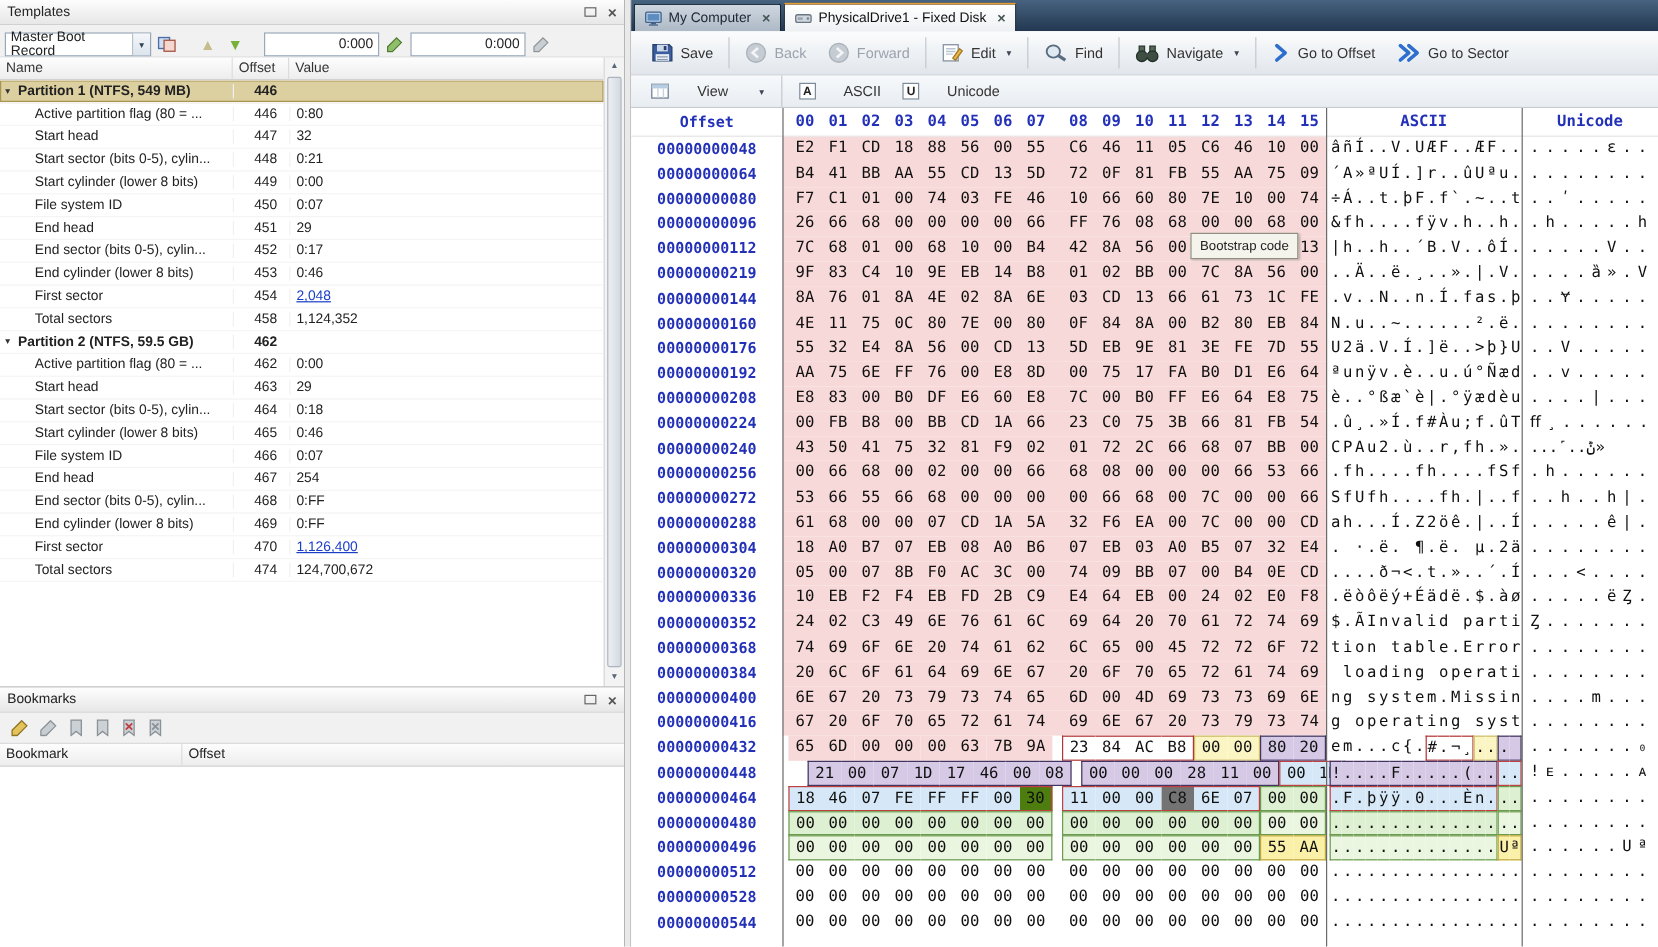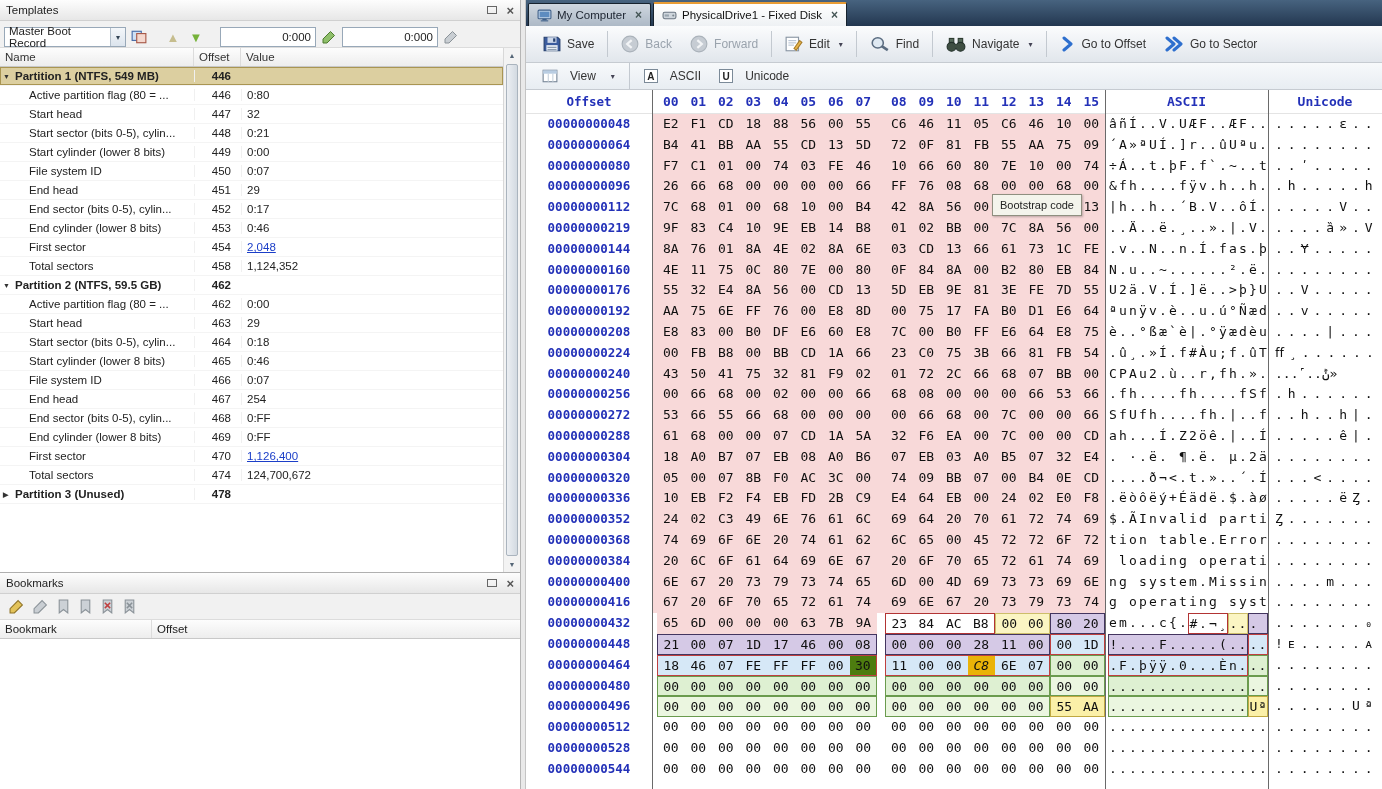--- a/index.html
+++ b/index.html
@@ -62,21 +62,21 @@
 .tab.inactive{background:linear-gradient(#cfd7e0,#adb9c6);color:#1c2430;}
 .tab.active{background:linear-gradient(#ffffff,#eef1f4);color:#111;border-top:2px solid #e89c35;height:24px;}
 .tab-close{font-size:12px;color:#455;font-weight:bold;margin-left:4px;line-height:10px;}
 
 .main-toolbar{height:37px;flex:none;background:linear-gradient(#fbfcfd,#e1e6ec);border-bottom:1px solid #c6cbd1;display:flex;align-items:center;padding:0 8px;}
 .tb-btn{display:flex;align-items:center;gap:6px;padding:5px 9px;color:#333;font-size:12px;white-space:nowrap;}
 .tb-btn.disabled{color:#9aa3ad;}
 .tb-sep{width:1px;height:26px;background:#c3c9d0;margin:0 4px;flex:none;}
 .dd{font-size:8px;color:#445;margin-left:3px;}
 .view-toolbar{height:27px;flex:none;background:linear-gradient(#f7f9fb,#e8edf2);border-bottom:1px solid #c6cbd1;display:flex;align-items:center;padding:0 8px;gap:2px;}
-.vt-btn{display:flex;align-items:center;gap:12px;padding:3px 8px;font-size:12px;color:#333;}
+.vt-btn{display:flex;align-items:center;gap:23px;padding:3px 8px;font-size:12px;color:#333;}
 .keybox{width:14px;height:14px;border:1px solid #7b8a98;background:#fff;font-size:10px;font-weight:bold;display:flex;align-items:center;justify-content:center;color:#222;flex:none;}
 
 
 .hexwrap{flex:1;position:relative;background:#fff;font-family:"DejaVu Sans Mono","Liberation Mono",monospace;overflow:hidden;}
 .hex-header{display:flex;height:24px;line-height:24px;color:#2331b8;font-weight:bold;font-size:13px;border-bottom:1px solid #e4e4e4;}
 .hex-row{display:flex;height:20.8px;line-height:20.8px;font-size:13px;color:#101010;}
 .c-offset{width:126px;flex:none;text-align:center;color:#2331b8;font-weight:bold;font-size:12.5px;}
 .c-hexarea{display:flex;flex:none;width:453px;}
 .c-hexarea.bootstrap{background:#f8d9d9;}
 .c-hex{display:flex;flex:none;padding-left:5px;}
@@ -249,26 +249,20 @@
               </div>
               <div class="tpl-row">
                 <div class="tw-name">First sector</div>
                 <div class="tw-offset">470</div>
                 <div class="tw-value"><span class="link">1,126,400</span></div>
               </div>
               <div class="tpl-row">
                 <div class="tw-name">Total sectors</div>
                 <div class="tw-offset">474</div>
                 <div class="tw-value"><span>124,700,672</span></div>
-              </div>
-              <div class="tpl-row group">
-                <span class="tw-arrow">▶</span>
-                <div class="tw-name">Partition 3 (Unused)</div>
-                <div class="tw-offset">478</div>
-                <div class="tw-value"><span></span></div>
               </div>
             </div>
         </div>
         <div class="tpl-scroll">
           <div class="sb-btn">▲</div>
           <div class="sb-thumb"></div>
           <div class="sb-btn">▼</div>
         </div>
       </div>
     </div>
@@ -1594,21 +1588,21 @@
               <span class="ach" style="background: rgb(251, 245, 195); border-bottom: 1px solid rgb(205, 189, 106); border-top: 1px solid rgb(205, 189, 106); border-right: 1px solid rgb(205, 189, 106);">.</span>
               <span class="ach" style="background: rgb(213, 201, 230); border-bottom: 1px solid rgb(67, 53, 95); border-top: 1px solid rgb(67, 53, 95); border-left: 1px solid rgb(67, 53, 95);">.</span>
               <span class="ach" style="background: rgb(213, 201, 230); border-bottom: 1px solid rgb(67, 53, 95); border-top: 1px solid rgb(67, 53, 95); border-right: 1px solid rgb(67, 53, 95);">&nbsp;</span>
             </div>
             <div class="c-unicode">.......₀</div>
           </div>
           <div class="hex-row">
             <div class="c-offset">00000000448</div>
             <div class="c-hexarea">
               <div class="c-hex">
-                <span class="byte" style="background: rgb(213, 201, 230); border-bottom: 1px solid rgb(67, 53, 95); border-top: 1px solid rgb(67, 53, 95); border-left: 1px solid rgb(67, 53, 95);">21</span>
+                <span class="byte" style="background: rgb(213, 201, 230); border-bottom: 1px solid rgb(67, 53, 95); border-top: 1px solid rgb(67, 53, 95); border-left: 1px solid rgb(67, 53, 95); margin-left: 16px;">21</span>
                 <span class="byte" style="background: rgb(213, 201, 230); border-bottom: 1px solid rgb(67, 53, 95); border-top: 1px solid rgb(67, 53, 95);">00</span>
                 <span class="byte" style="background: rgb(213, 201, 230); border-bottom: 1px solid rgb(67, 53, 95); border-top: 1px solid rgb(67, 53, 95);">07</span>
                 <span class="byte" style="background: rgb(213, 201, 230); border-bottom: 1px solid rgb(67, 53, 95); border-top: 1px solid rgb(67, 53, 95);">1D</span>
                 <span class="byte" style="background: rgb(213, 201, 230); border-bottom: 1px solid rgb(67, 53, 95); border-top: 1px solid rgb(67, 53, 95);">17</span>
                 <span class="byte" style="background: rgb(213, 201, 230); border-bottom: 1px solid rgb(67, 53, 95); border-top: 1px solid rgb(67, 53, 95);">46</span>
                 <span class="byte" style="background: rgb(213, 201, 230); border-bottom: 1px solid rgb(67, 53, 95); border-top: 1px solid rgb(67, 53, 95);">00</span>
                 <span class="byte" style="background: rgb(213, 201, 230); border-bottom: 1px solid rgb(67, 53, 95); border-top: 1px solid rgb(67, 53, 95); border-right: 1px solid rgb(67, 53, 95);">08</span>
               </div>
               <div class="c-hex second">
                 <span class="byte" style="background: rgb(213, 201, 230); border-bottom: 1px solid rgb(67, 53, 95); border-top: 1px solid rgb(67, 53, 95); border-left: 1px solid rgb(67, 53, 95);">00</span>
@@ -1651,21 +1645,21 @@
                 <span class="byte" style="background: rgb(214, 232, 247); border-bottom: 1px solid rgb(191, 64, 64); border-top: 1px solid rgb(191, 64, 64);">FE</span>
                 <span class="byte" style="background: rgb(214, 232, 247); border-bottom: 1px solid rgb(191, 64, 64); border-top: 1px solid rgb(191, 64, 64);">FF</span>
                 <span class="byte" style="background: rgb(214, 232, 247); border-bottom: 1px solid rgb(191, 64, 64); border-top: 1px solid rgb(191, 64, 64);">FF</span>
                 <span class="byte" style="background: rgb(214, 232, 247); border-bottom: 1px solid rgb(191, 64, 64); border-top: 1px solid rgb(191, 64, 64);">00</span>
                 <span class="byte" style="background: #4d7c0f; border-bottom: 1px solid rgb(191, 64, 64); border-top: 1px solid rgb(191, 64, 64); border-right: 1px solid rgb(191, 64, 64);">30</span>
               </div>
               <div class="c-hex second">
                 <span class="byte" style="background: rgb(214, 232, 247); border-bottom: 1px solid rgb(191, 64, 64); border-top: 1px solid rgb(191, 64, 64); border-left: 1px solid rgb(191, 64, 64);">11</span>
                 <span class="byte" style="background: rgb(214, 232, 247); border-bottom: 1px solid rgb(191, 64, 64); border-top: 1px solid rgb(191, 64, 64);">00</span>
                 <span class="byte" style="background: rgb(214, 232, 247); border-bottom: 1px solid rgb(191, 64, 64); border-top: 1px solid rgb(191, 64, 64);">00</span>
-                <span class="byte" style="background: #eab308; border-bottom: 1px solid rgb(191, 64, 64); border-top: 1px solid rgb(191, 64, 64); font-style: italic;">C8</span>
+                <span class="byte" style="background: #737373; border-bottom: 1px solid rgb(191, 64, 64); border-top: 1px solid rgb(191, 64, 64);">C8</span>
                 <span class="byte" style="background: rgb(214, 232, 247); border-bottom: 1px solid rgb(191, 64, 64); border-top: 1px solid rgb(191, 64, 64);">6E</span>
                 <span class="byte" style="background: rgb(214, 232, 247); border-bottom: 1px solid rgb(191, 64, 64); border-top: 1px solid rgb(191, 64, 64); border-right: 1px solid rgb(191, 64, 64);">07</span>
                 <span class="byte" style="background: rgb(222, 240, 210); border-bottom: 1px solid rgb(106, 155, 78); border-top: 1px solid rgb(106, 155, 78); border-left: 1px solid rgb(106, 155, 78);">00</span>
                 <span class="byte" style="background: rgb(222, 240, 210); border-bottom: 1px solid rgb(106, 155, 78); border-top: 1px solid rgb(106, 155, 78); border-right: 1px solid rgb(106, 155, 78);">00</span>
               </div>
             </div>
             <div class="c-ascii">
               <span class="ach" style="background: rgb(214, 232, 247); border-bottom: 1px solid rgb(191, 64, 64); border-top: 1px solid rgb(191, 64, 64); border-left: 1px solid rgb(191, 64, 64);">.</span>
               <span class="ach" style="background: rgb(214, 232, 247); border-bottom: 1px solid rgb(191, 64, 64); border-top: 1px solid rgb(191, 64, 64);">F</span>
               <span class="ach" style="background: rgb(214, 232, 247); border-bottom: 1px solid rgb(191, 64, 64); border-top: 1px solid rgb(191, 64, 64);">.</span>

